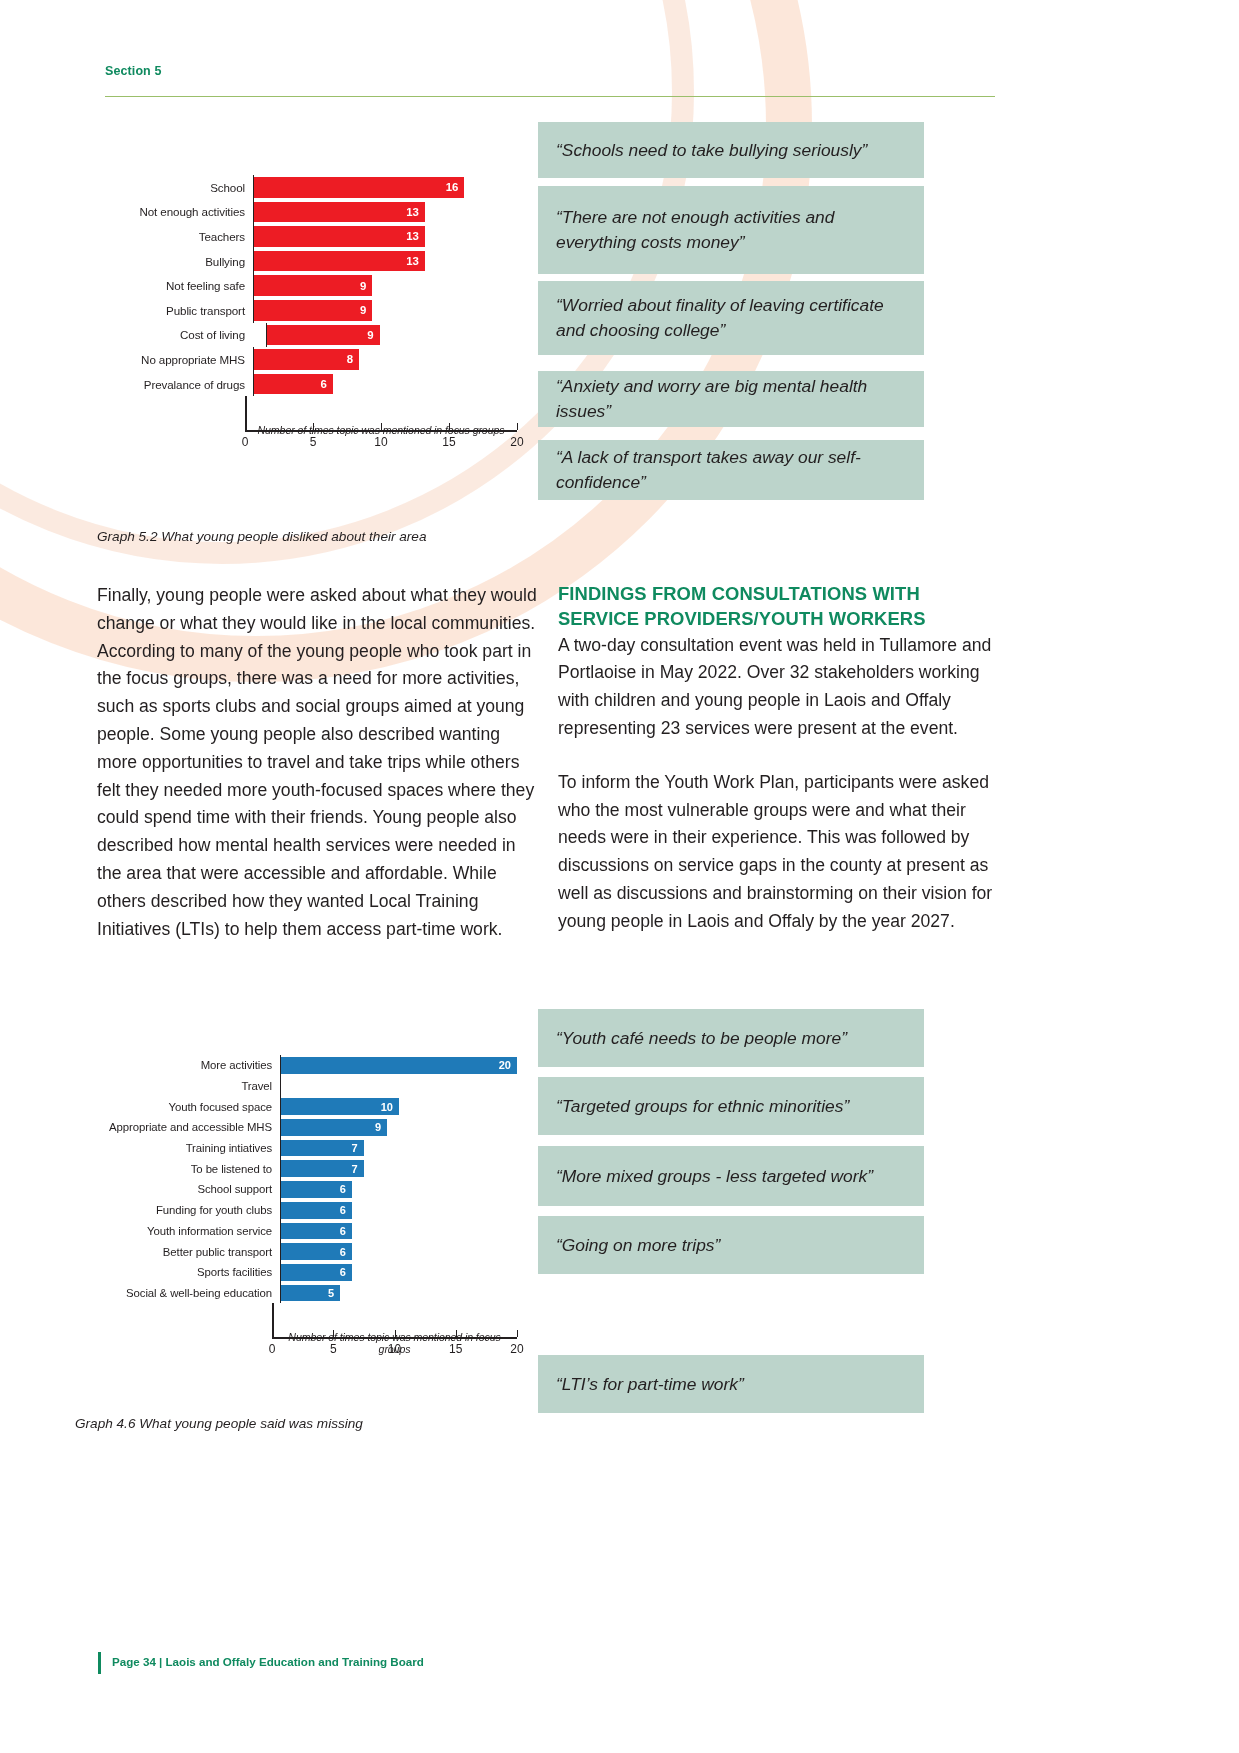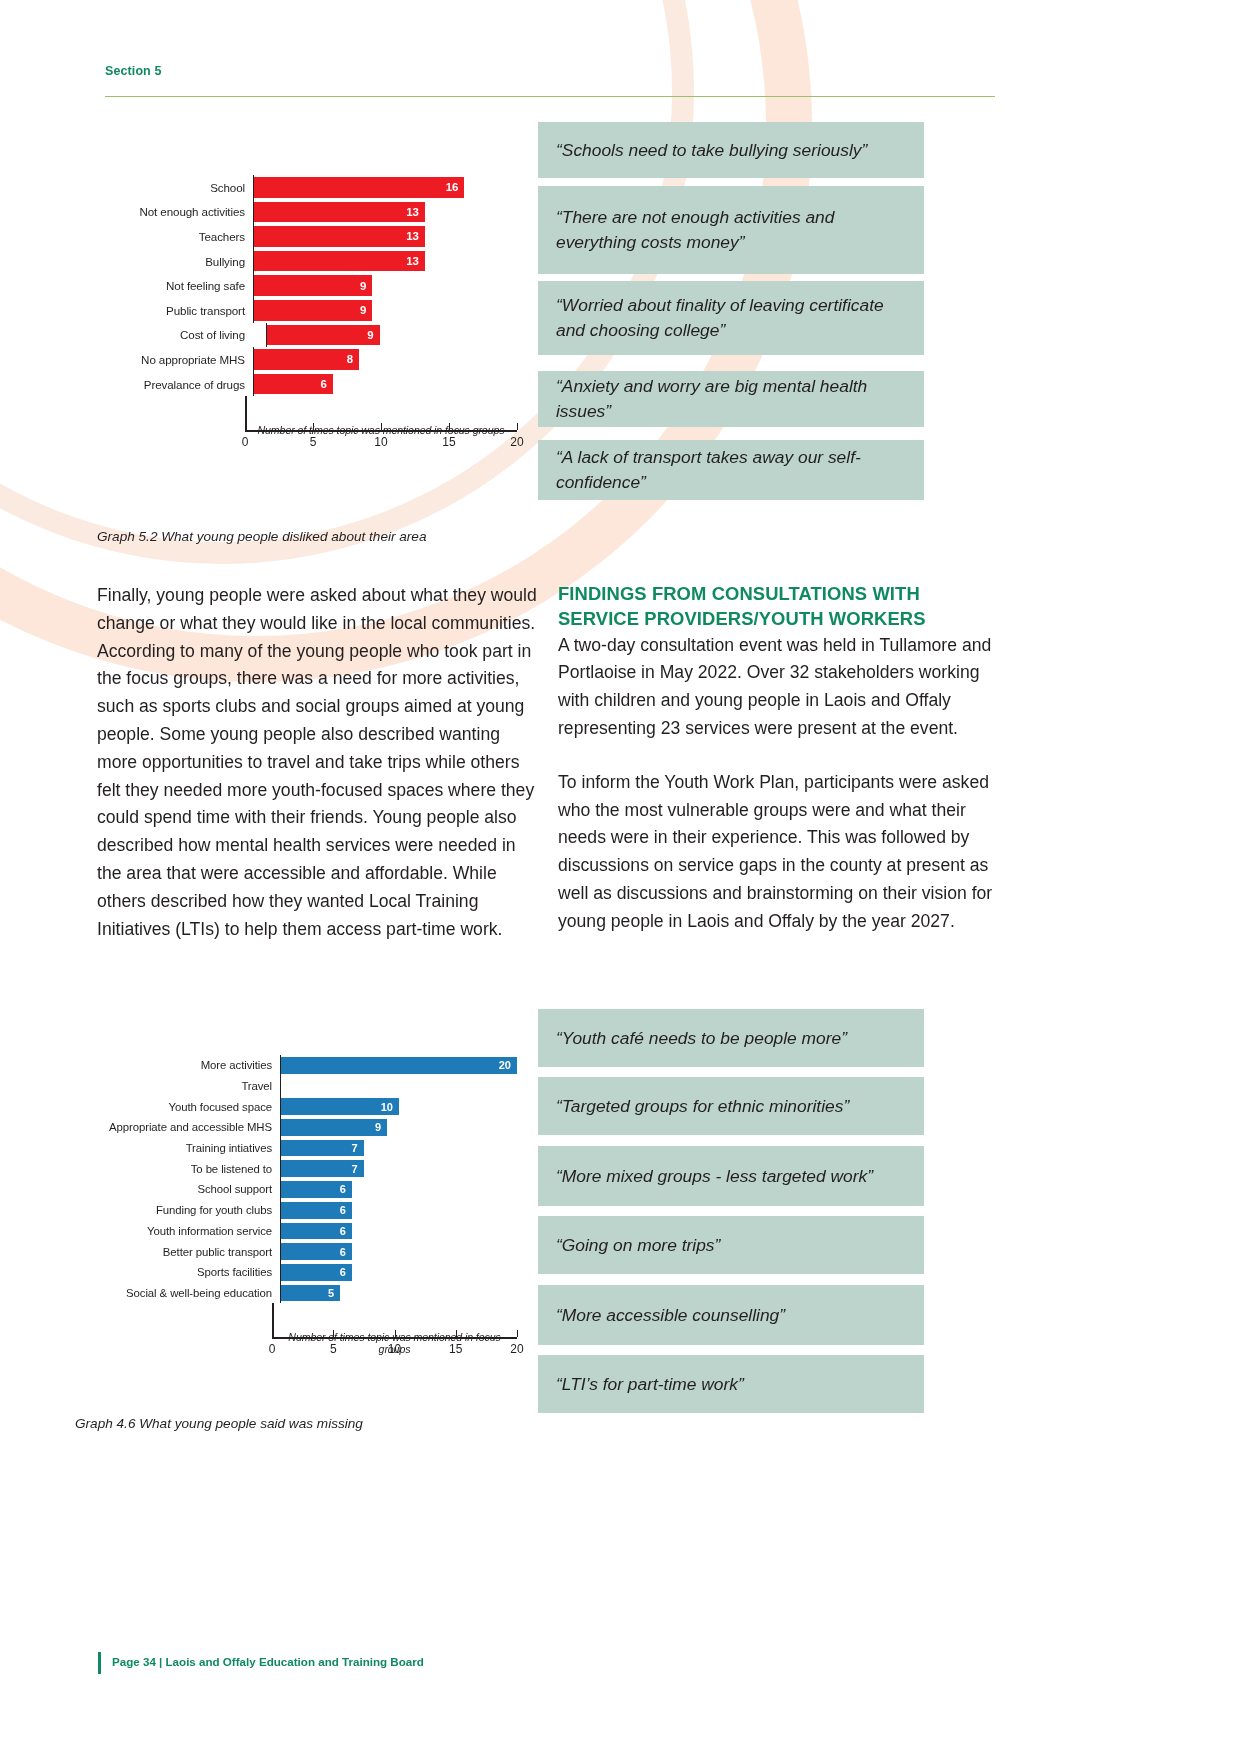--- a/index.html
+++ b/index.html
@@ -405,19 +405,18 @@
         <div class="axis-title">Number of times topic was mentioned in focus groups</div>
       </div>
     </div>
   </div>
   <div class="graph-caption" style="left:75px; top:1416px;">Graph 4.6 What young people said was missing</div>
 
   <div class="quote" style="top:1009px; height:58px;">“Youth café needs to be people more”</div>
   <div class="quote" style="top:1077px; height:58px;">“Targeted groups for ethnic minorities”</div>
   <div class="quote" style="top:1146px; height:60px;">“More mixed groups - less targeted work”</div>
   <div class="quote" style="top:1216px; height:58px;">“Going on more trips”</div>
-  <div class="quote" style="top:1285px; height:60px;">“More accessible counselling”</div>
   <div class="quote" style="top:1355px; height:58px;">“LTI’s for part-time work”</div>
 
   <div class="footer-bar"></div>
   <div class="footer-text">Page 34 | Laois and Offaly Education and Training Board</div>
 
 </div>
 
 </body></html>

